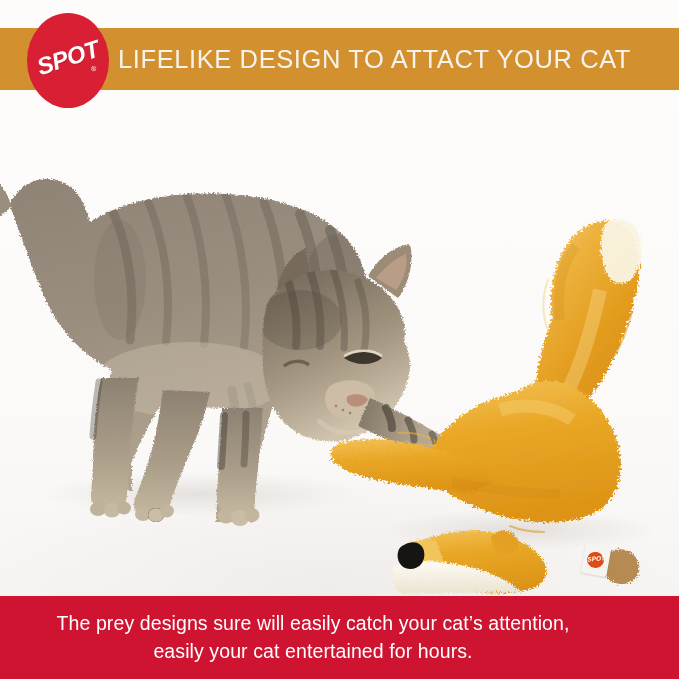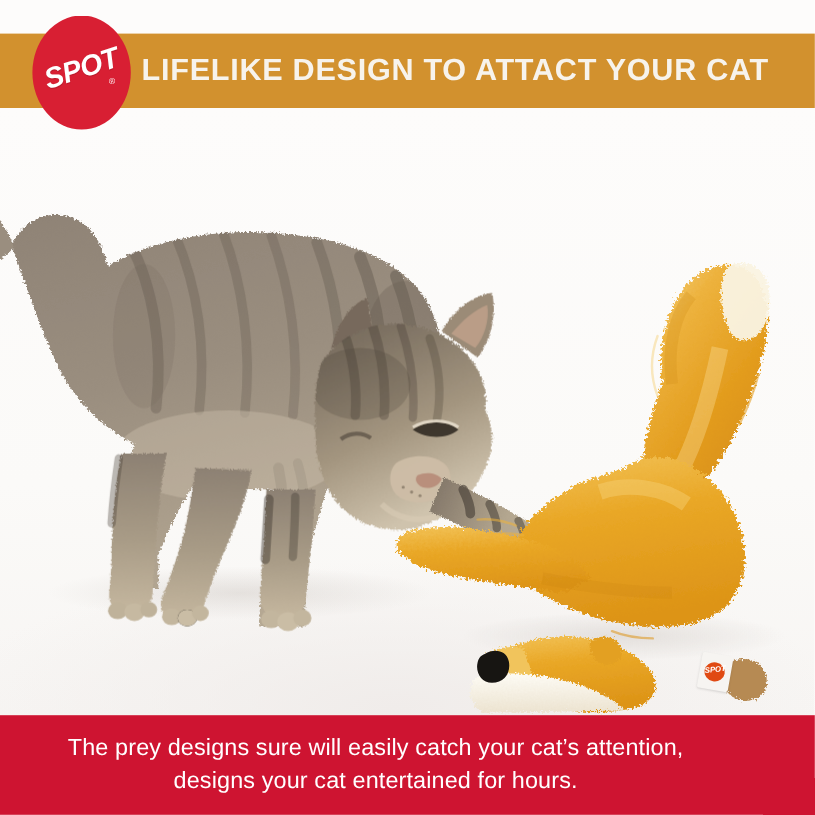--- a/index.html
+++ b/index.html
@@ -29,21 +29,21 @@
     z-index: 5;
   }
   .top-banner-title {
     position: absolute;
     left: 118px;
     top: 0;
     height: 62px;
     line-height: 62px;
     font-size: 25.5px;
     letter-spacing: 0.6px;
-    font-weight: bold;
+    font-weight: normal;
     color: #f7f3ec;
     white-space: nowrap;
   }
 
   
   .logo {
     position: absolute;
     left: 27px;
     top: 13px;
     width: 82px;
@@ -471,17 +471,17 @@
       <div class="toy-tag-dot">
         <span>SPOT</span>
       </div>
     </div>
 
   </div>
 
   <div class="bottom-banner">
     <div class="bottom-banner-text">
       <span class="bb-line">The prey designs  sure will easily catch your cat’s attention,</span>
-      <span class="bb-line">designs your cat entertained for hours.</span>
+      <span class="bb-line">easily your cat entertained for hours.</span>
     </div>
   </div>
 
 </div>
 
 </body></html>

